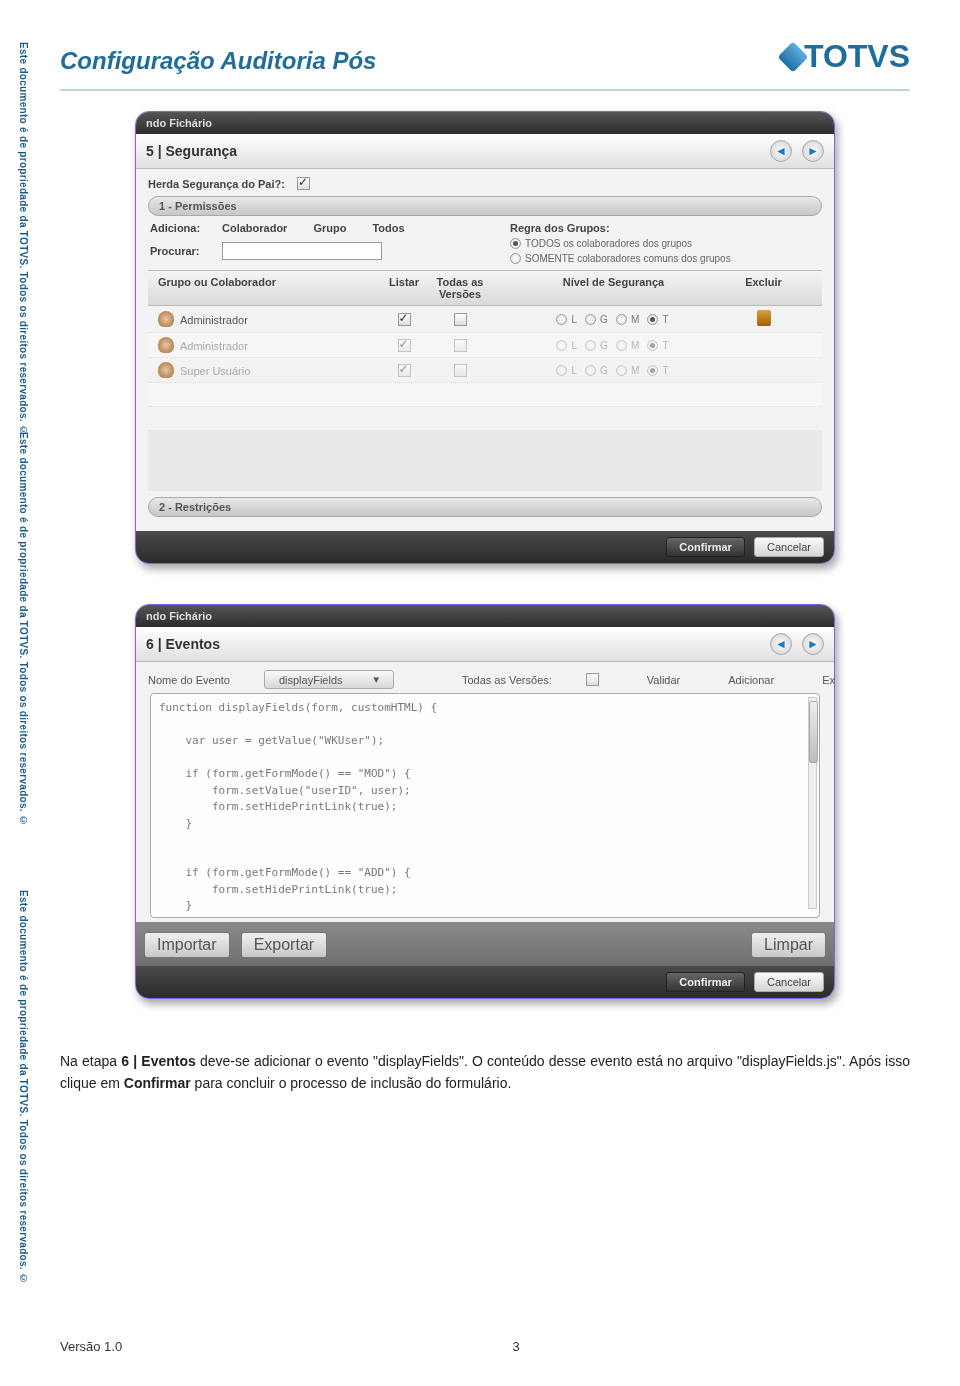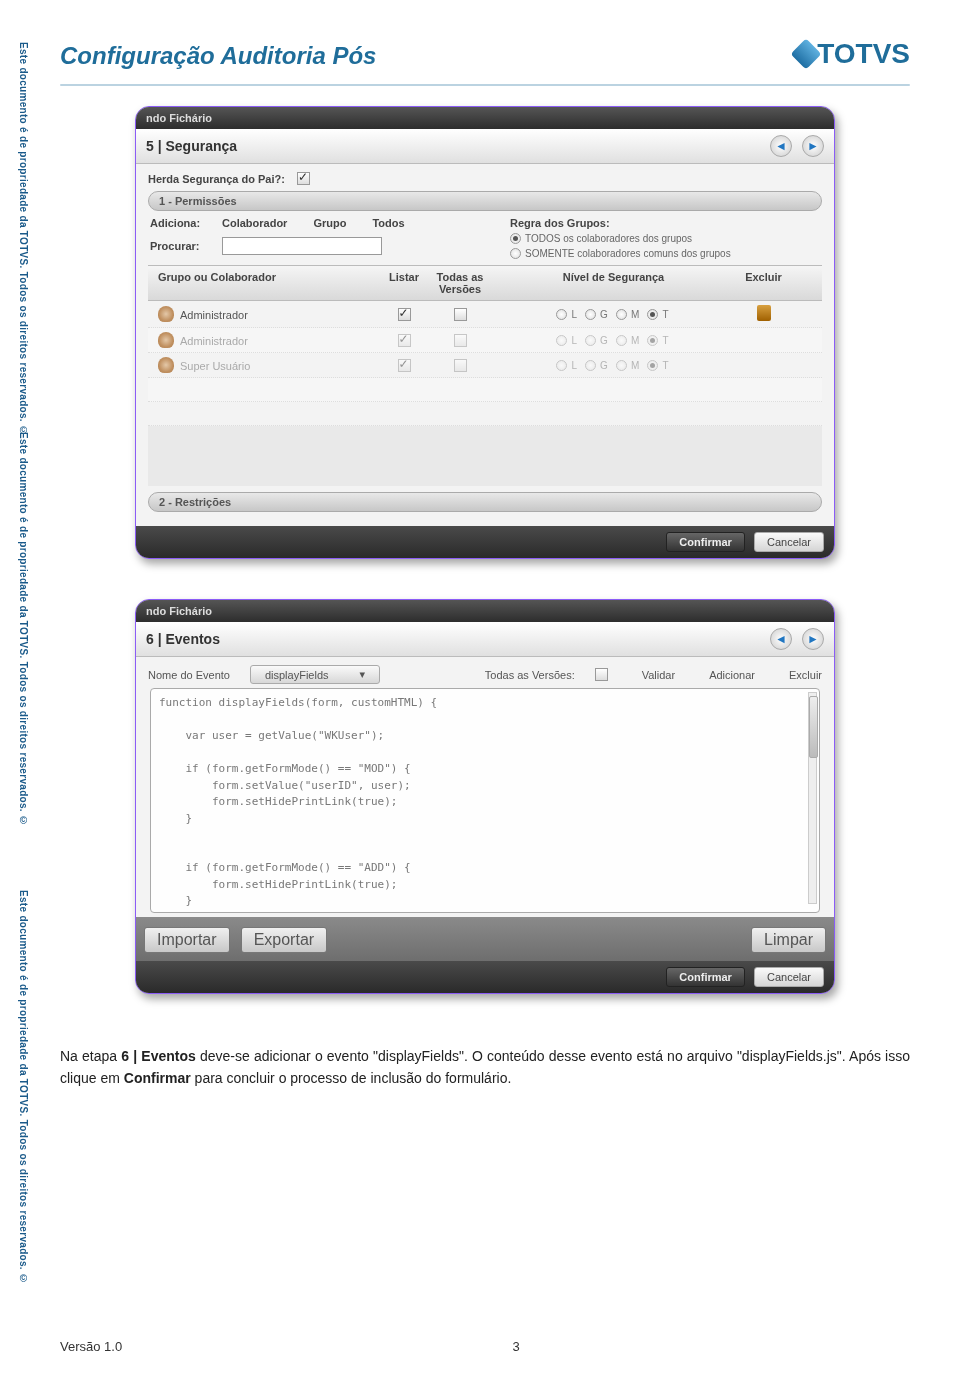--- a/index.html
+++ b/index.html
@@ -4,21 +4,21 @@
 <style>
   * { box-sizing: border-box; margin: 0; padding: 0; }
   body { font-family: Arial, Helvetica, sans-serif; background: #fff; width: 960px; height: 1386px; position: relative; color: #333; }
   .page { position: relative; width: 960px; height: 1386px; padding: 30px 50px 30px 60px; }
   .vtext { position: absolute; left: 18px; writing-mode: vertical-rl; text-orientation: mixed; color: #1a5a8a; font-size: 10px; font-weight: bold; letter-spacing: .3px; }
   .vt1 { top: 42px; }
   .vt2 { top: 432px; }
   .vt3 { top: 890px; }
   .header { display: flex; justify-content: space-between; align-items: flex-end; padding: 8px 0 12px; }
   .title { color: #1f6d9a; font-style: italic; font-weight: bold; font-size: 24px; }
-  .logo { color: #1f6d9a; font-weight: 800; font-size: 28px; display: flex; align-items: center; gap: 0; }
+  .logo { color: #1f6d9a; font-weight: 800; font-size: 32px; display: flex; align-items: center; gap: 0; }
   .logo .diamond { width: 22px; height: 22px; background: linear-gradient(#5fb1e0,#1e6ea3); transform: rotate(45deg); border-radius: 4px; display: inline-block; }
   .hr { height: 2px; background: #1f6d9a; margin: 2px 0 16px; opacity: .3; border-radius: 2px; }
 
   .shot { margin: 20px auto 40px; width: 700px; border: 1px solid #8b5cf6; border-radius: 14px; box-shadow: 3px 5px 8px rgba(0,0,0,.35); background: #f3f3f3; overflow: hidden; font-size: 11px; color: #555; }
   .darkbar { background: linear-gradient(#555,#2d2d2d); color: #ddd; font-size: 11px; font-weight: bold; padding: 5px 10px; }
   .whitebar { background: linear-gradient(#fff,#e0e0e0); color: #333; padding: 6px 10px; font-size: 14px; font-weight: bold; display: flex; justify-content: space-between; align-items: center; border-bottom: 1px solid #bbb; }
   .navbtn { width: 22px; height: 22px; border-radius: 50%; background: radial-gradient(#fff,#ccc); border: 1px solid #aaa; display: inline-flex; align-items: center; justify-content: center; color: #2176c1; font-weight: bold; font-size: 12px; cursor: pointer; }
   .navbtns { display: flex; gap: 10px; }
   .pad { padding: 8px 12px; }
   .lbl { font-weight: bold; color: #444; font-size: 11px; }
@@ -173,21 +173,21 @@
 <div class="shot">
   <div class="darkbar">ndo Fichário</div>
   <div class="whitebar">
     <div><span>6 | Eventos</span></div>
     <div class="navbtns">
       <span class="navbtn">◄</span>
       <span class="navbtn">►</span>
     </div>
   </div>
   <div class="pad">
-    <div class="flexrow" style="gap:20px;margin-bottom:0">
+    <div class="flexrow" style="gap:34px;margin-bottom:0">
       <span>Nome do Evento</span>
       <span class="dropdown">
         <span>displayFields</span>
         <span>▾</span>
       </span>
       <span class="fill"></span>
       <span>Todas as Versões:</span>
       <span class="ck"></span>
       <span style="margin-left:14px">Validar</span>
       <span style="margin-left:14px">Adicionar</span>

